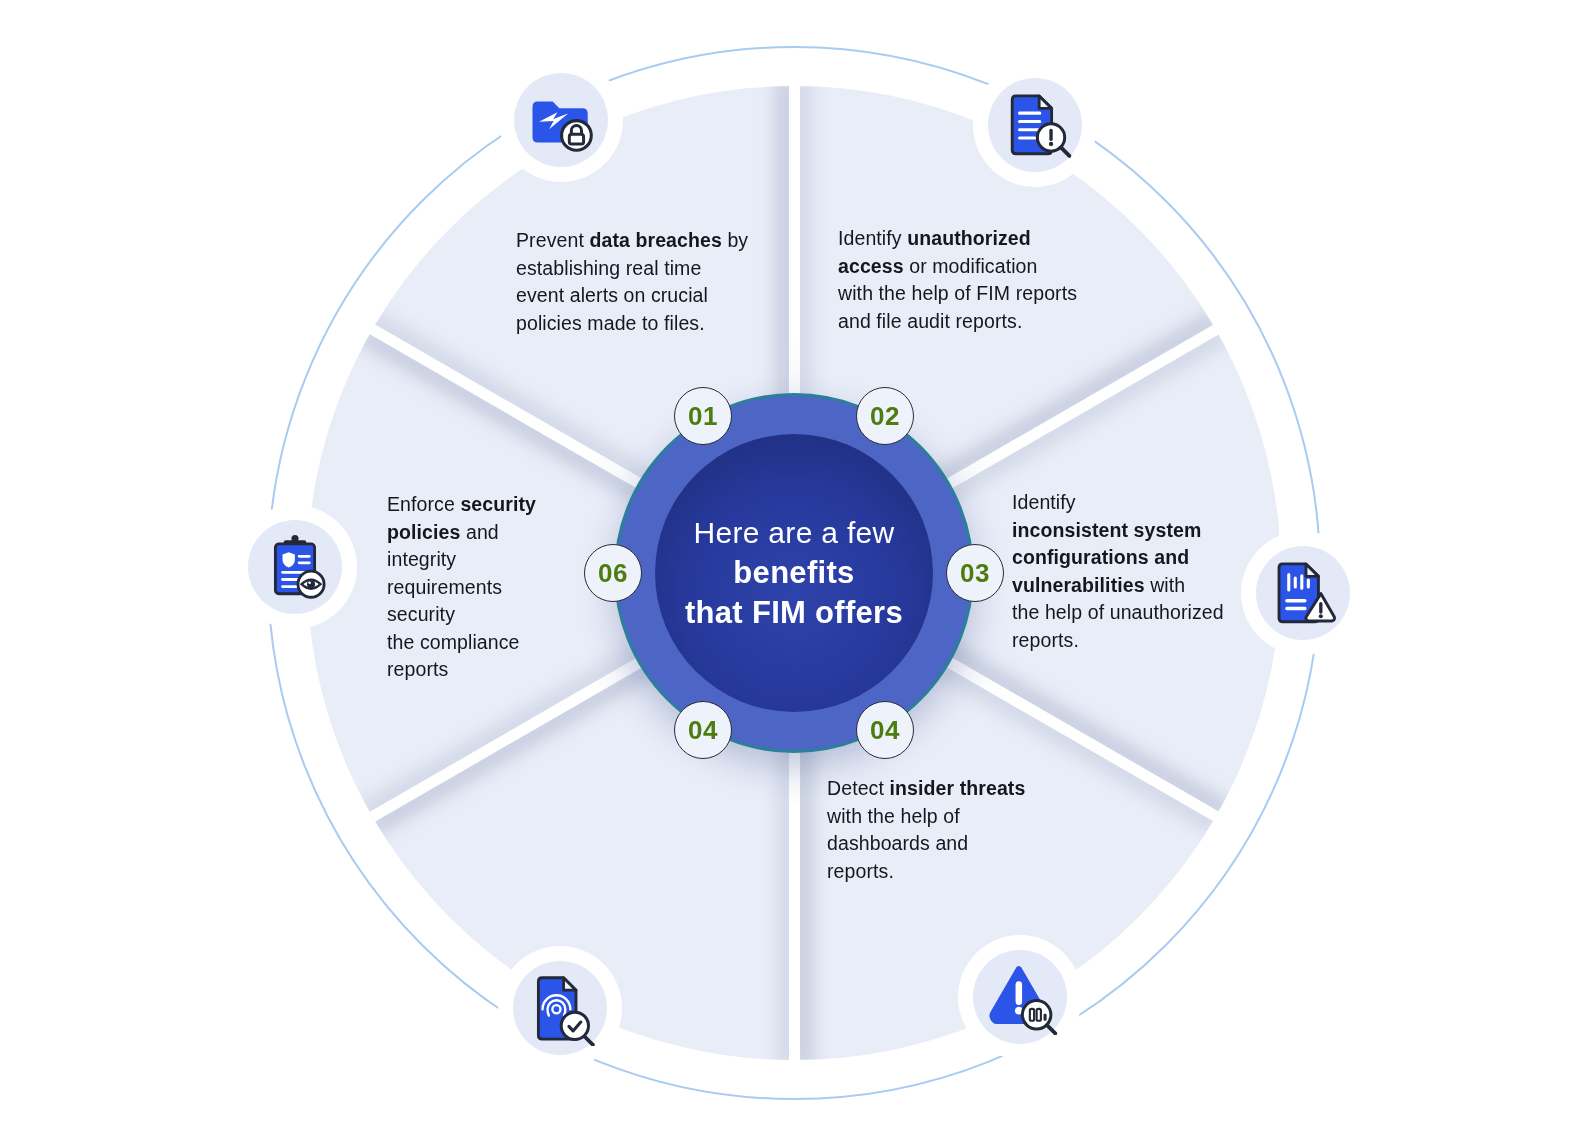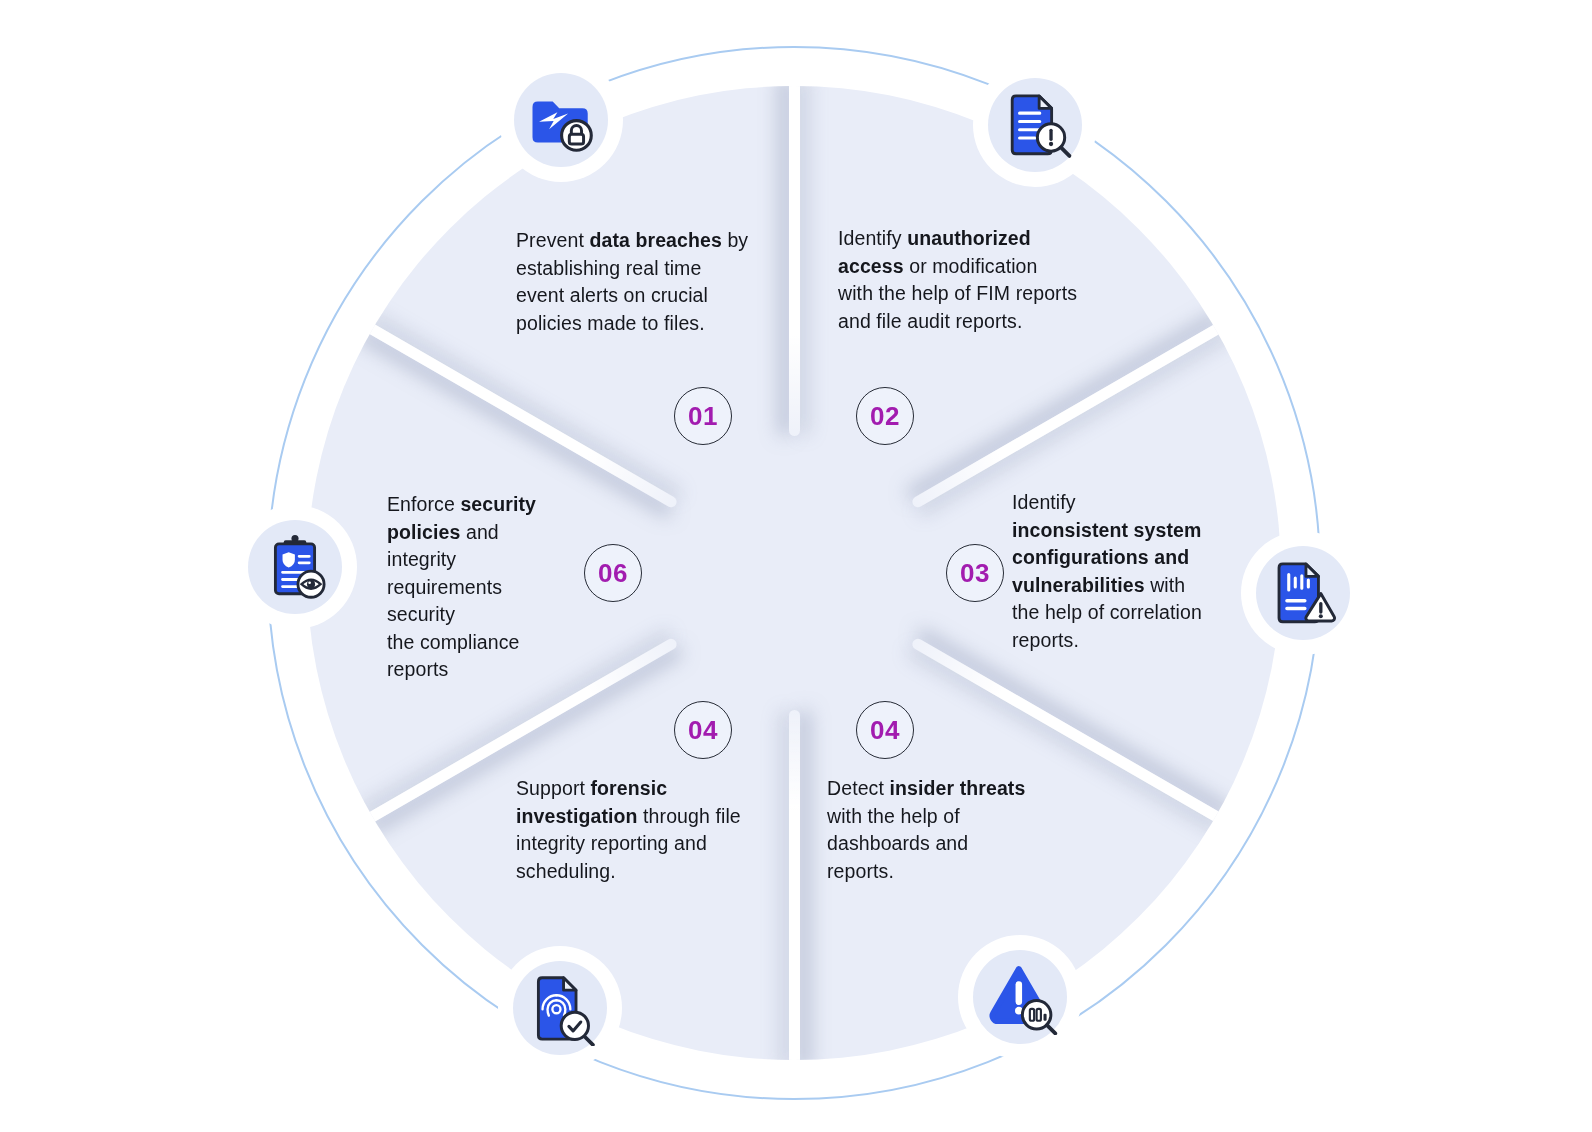--- a/index.html
+++ b/index.html
@@ -51,21 +51,21 @@
   }
   .hub-text{color:#ffffff;line-height:40px;letter-spacing:.3px;}
   .hub-line1{font-size:30px;font-weight:400;}
   .hub-line2,.hub-line3{font-size:31px;font-weight:700;}
   
   .badge{
     width:58px;height:58px;border-radius:50%;background:#eef2fb;
     border:1.6px solid #262b36;box-sizing:border-box;
     transform:translate(-50%,-50%);
     display:flex;align-items:center;justify-content:center;
-    font-size:26px;font-weight:700;color:#a21caf;letter-spacing:.5px;
+    font-size:26px;font-weight:700;color:#4d7c0f;letter-spacing:.5px;
   }
   
   .benefit{font-size:19.5px;line-height:27.5px;letter-spacing:.1px;}
   .benefit b{font-weight:700;}
 </style>
 </head>
 <body>
 
 <div class="stage">
 
@@ -163,25 +163,33 @@
         <circle cx="45.5" cy="46.5" r="11" fill="#ffffff" stroke="#232938" stroke-width="2.4"></circle>
         <path d="M37.5 46.5 q8 -7.5 16 0 q-8 7.5 -16 0 z" fill="#ffffff" stroke="#232938" stroke-width="2"></path>
         <circle cx="45.5" cy="46.5" r="3.4" fill="#232938"></circle>
         <circle cx="44.3" cy="45.3" r="1.1" fill="#ffffff"></circle>
       </svg>
     </div>
   </div>
 
   <div class="abs benefit" style="left:516px;top:227px;width:245px;"><span>Prevent </span><b>data breaches</b><span> by</span><br><span>establishing real time</span><br><span>event alerts on crucial</span><br><span>policies made to files.</span></div>
   <div class="abs benefit" style="left:838px;top:225px;width:265px;"><span>Identify </span><b>unauthorized</b><br><b>access</b><span> or modification</span><br><span>with the help of FIM reports</span><br><span>and file audit reports.</span></div>
-  <div class="abs benefit" style="left:1012px;top:489px;width:255px;"><span>Identify</span><br><b>inconsistent system</b><br><b>configurations and</b><br><b>vulnerabilities</b><span> with</span><br><span>the help of correlation</span><br><span>reports.</span></div>
+  <div class="abs benefit" style="left:1012px;top:489px;width:255px;"><span>Identify</span><br><b>inconsistent system</b><br><b>configurations and</b><br><b>vulnerabilities</b><span> with</span><br><span>the help of unauthorized</span><br><span>reports.</span></div>
   <div class="abs benefit" style="left:827px;top:775px;width:225px;"><span>Detect </span><b>insider threats</b><br><span>with the help of</span><br><span>dashboards and</span><br><span>reports.</span></div>
-  <div class="abs benefit" style="left:516px;top:775px;width:255px;"><span>Support </span><b>forensic</b><br><b>investigation</b><span> through file</span><br><span>integrity reporting and</span><br><span>scheduling.</span></div>
   <div class="abs benefit" style="left:387px;top:491px;width:180px;"><span>Enforce </span><b>security</b><br><b>policies</b><span> and</span><br><span>integrity</span><br><span>requirements</span><br><span>security</span><br><span>the compliance</span><br><span>reports</span></div>
 
+  <div class="abs hub-ring">
+    <div class="hub">
+      <div class="hub-text">
+        <div class="hub-line1">Here are a few</div>
+        <div class="hub-line2">benefits</div>
+        <div class="hub-line3">that FIM offers</div>
+      </div>
+    </div>
+  </div>
 
   <div class="abs badge" style="left:703px;top:416px;">01</div>
   <div class="abs badge" style="left:885px;top:416px;">02</div>
   <div class="abs badge" style="left:975px;top:573px;">03</div>
   <div class="abs badge" style="left:885px;top:730px;">04</div>
   <div class="abs badge" style="left:703px;top:730px;">04</div>
   <div class="abs badge" style="left:613px;top:573px;">06</div>
 
 </div>
 

